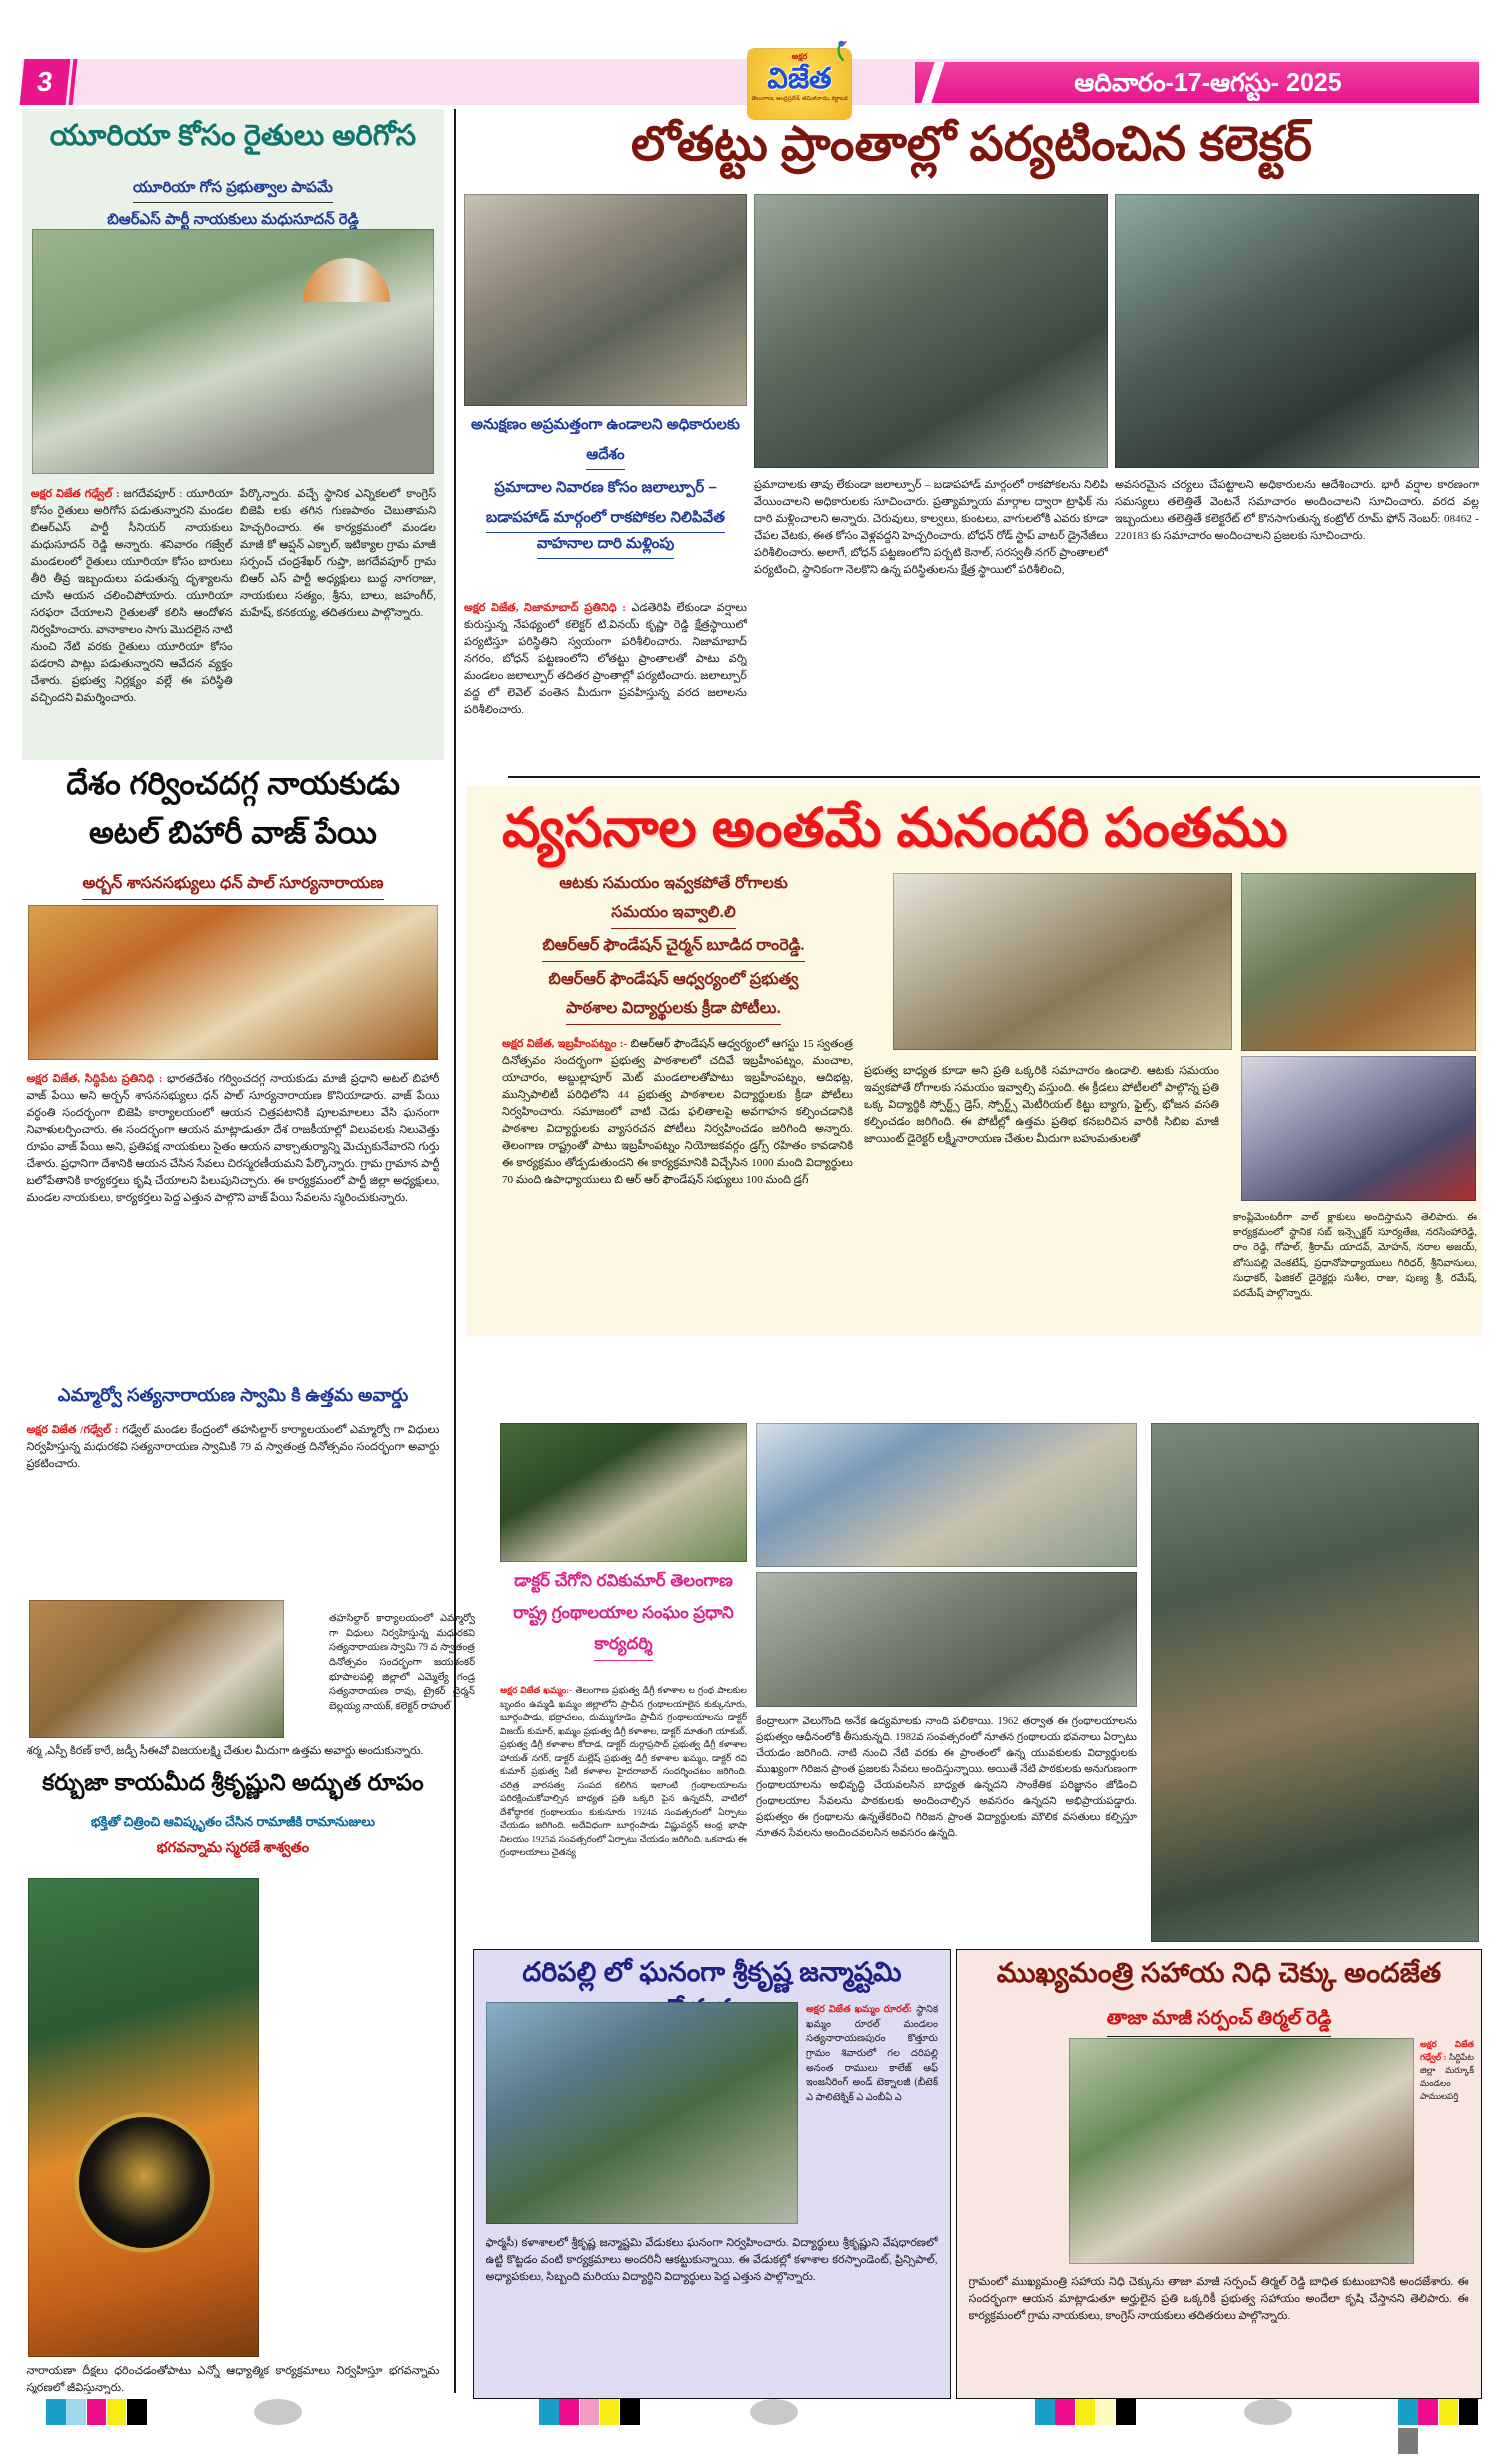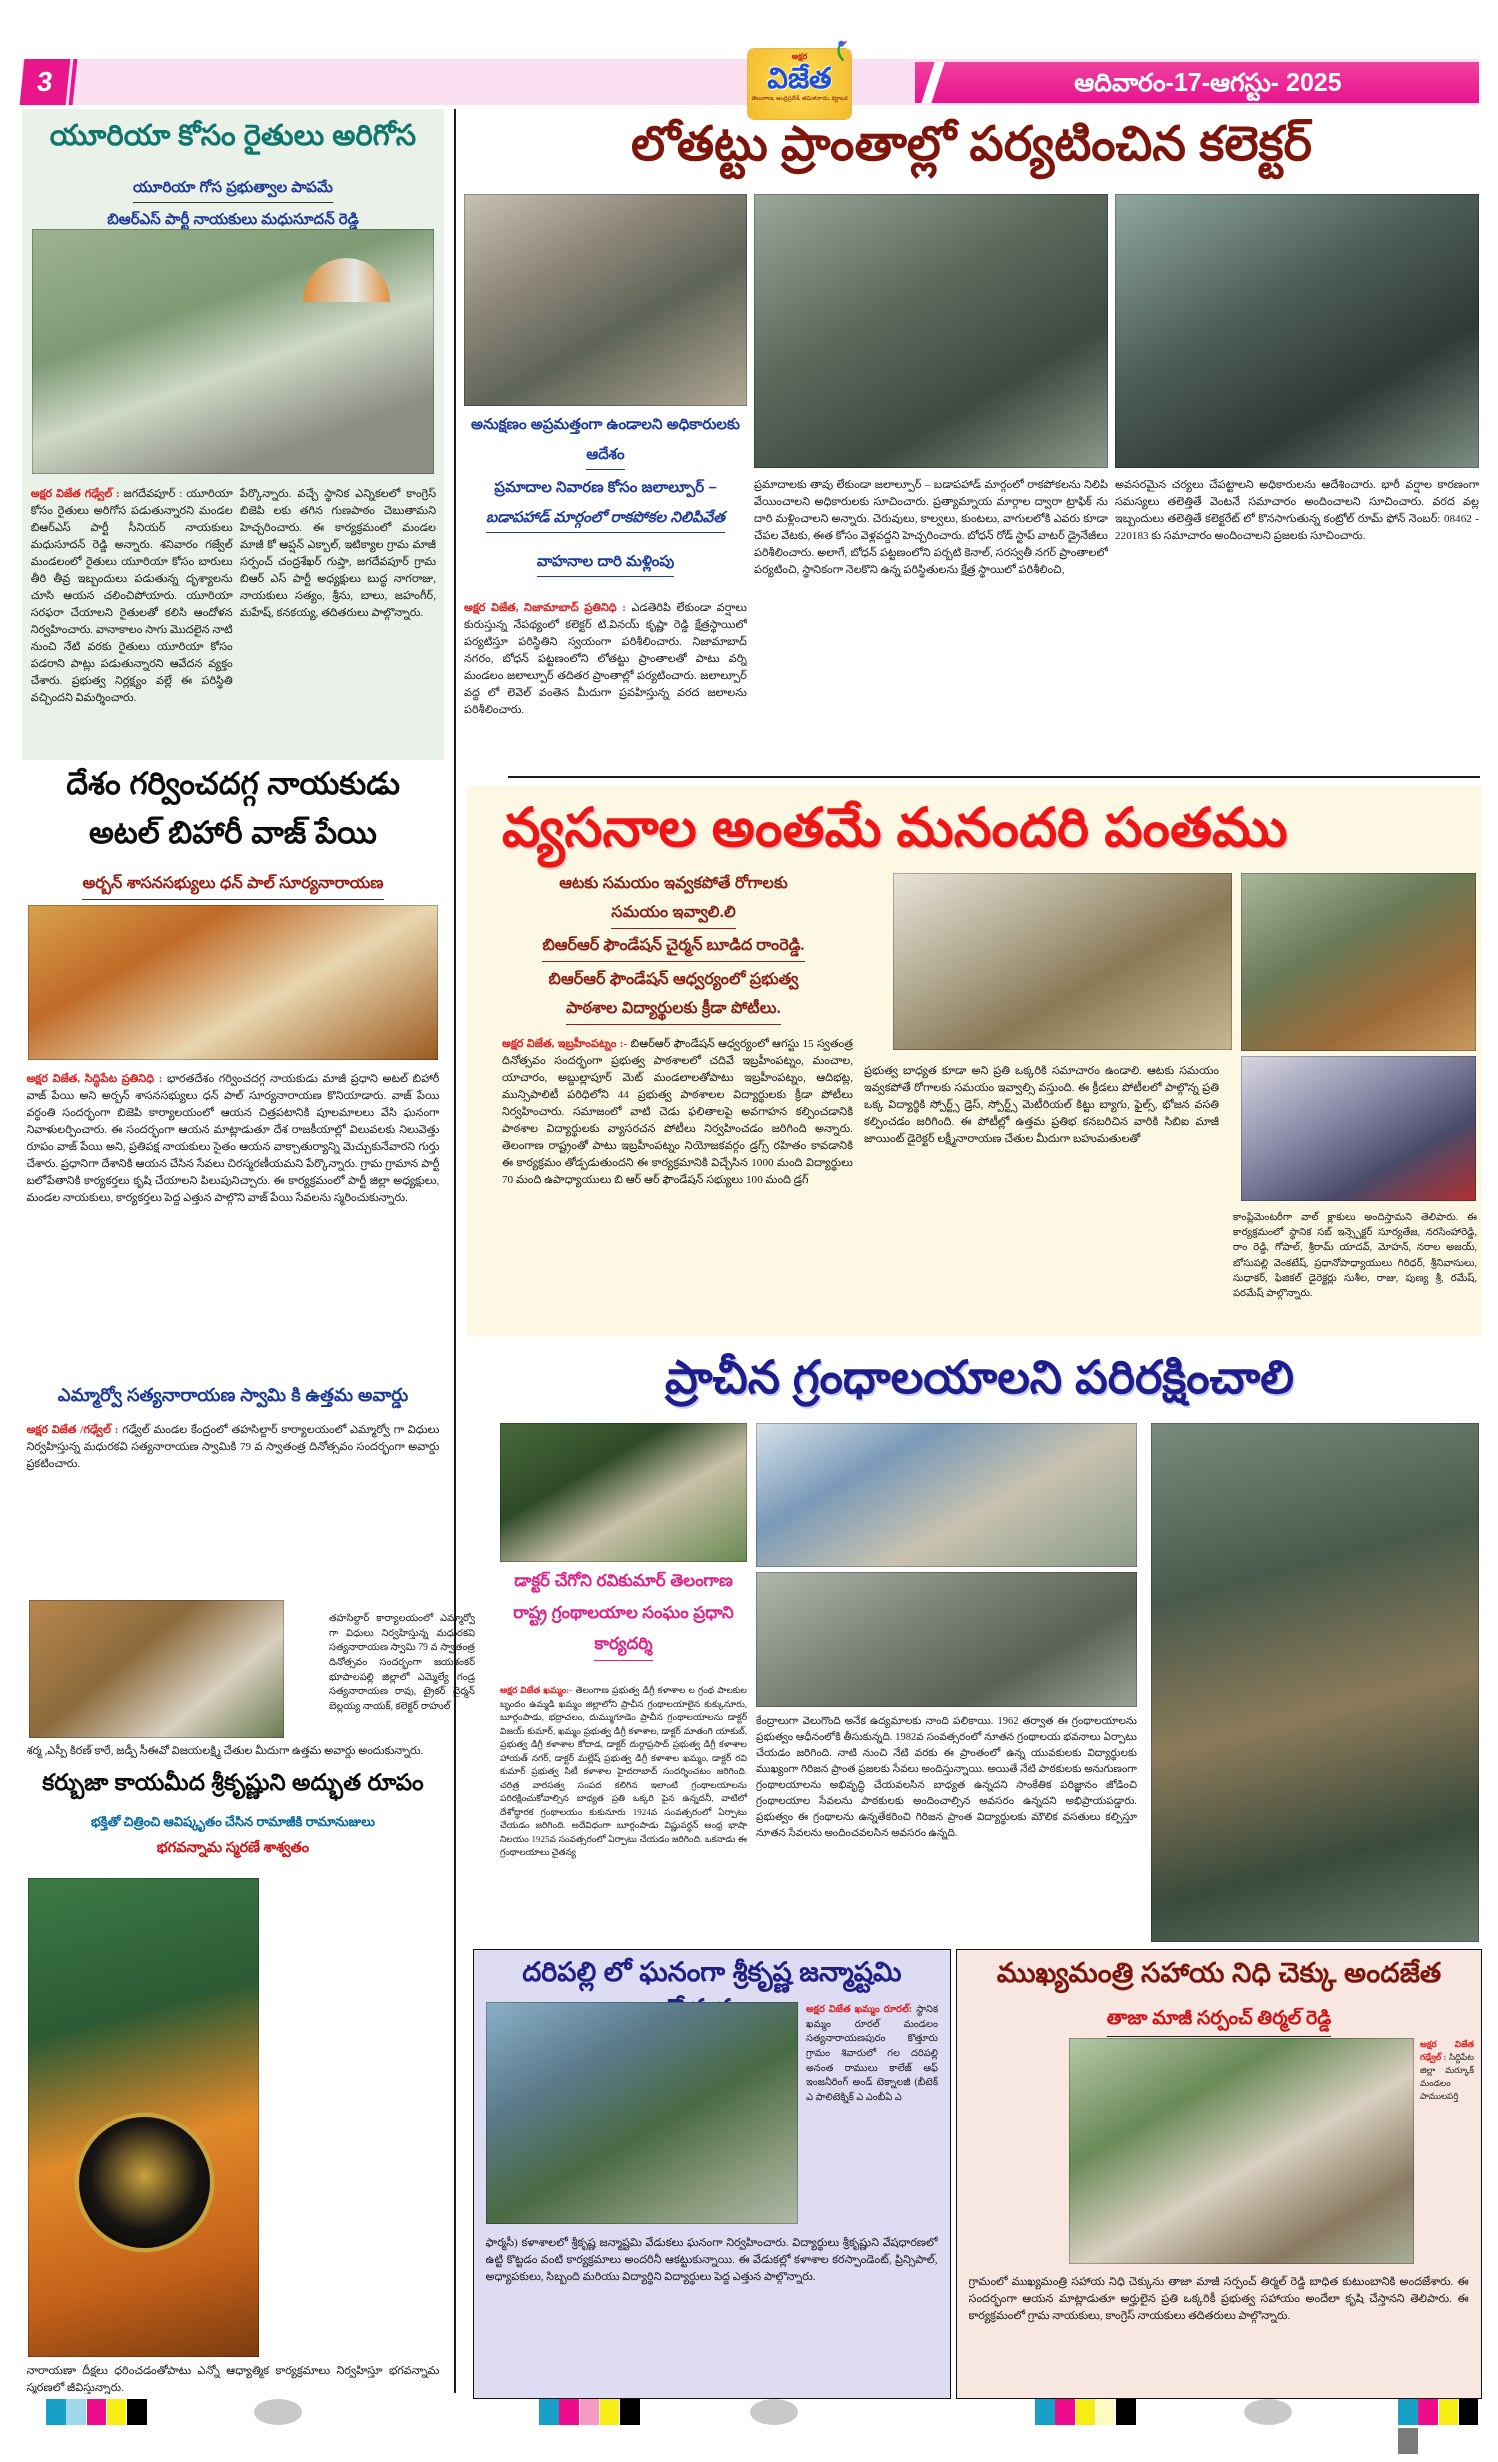--- a/index.html
+++ b/index.html
@@ -138,21 +138,21 @@
   <div class="abs center" style="left:464px;top:415px;width:283px;">
     <div style="margin-bottom:8.7px;">
       <span class="sub-blue" style="font-size:15px;">అనుక్షణం అప్రమత్తంగా ఉండాలని అధికారులకు</span>
     </div>
     <div style="margin-bottom:8.7px;">
       <span class="sub-blue u1" style="font-size:15px;border-color:#1d3a9e;">ఆదేశం</span>
     </div>
     <div style="margin-bottom:8.7px;">
       <span class="sub-blue" style="font-size:15px;">ప్రమాదాల నివారణ కోసం జలాల్పూర్ –</span>
     </div>
-    <div style="margin-bottom:19px;font-style:italic;">
+    <div style="margin-bottom:1px;">
       <span class="sub-blue u1" style="font-size:15px;border-color:#1d3a9e;">బడాపహాడ్ మార్గంలో రాకపోకల నిలిపివేత</span>
     </div>
     <div>
       <span class="sub-blue u1" style="font-size:15px;border-color:#1d3a9e;">వాహనాల దారి మళ్లింపు</span>
     </div>
   </div>
 
   <div class="abs just body-txt" style="left:464px;top:599px;width:283px;height:171px;overflow:hidden;">
     <span class="byline">అక్షర విజేత, నిజామాబాద్ ప్రతినిధి :</span>
     <span>ఎడతెరిపి లేకుండా వర్షాలు కురుస్తున్న నేపథ్యంలో కలెక్టర్ టి.వినయ్ కృష్ణా రెడ్డి క్షేత్రస్థాయిలో పర్యటిస్తూ పరిస్థితిని స్వయంగా పరిశీలించారు. నిజామాబాద్ నగరం, బోధన్ పట్టణంలోని లోతట్టు ప్రాంతాలతో పాటు వర్ని మండలం జలాల్పూర్ తదితర ప్రాంతాల్లో పర్యటించారు. జలాల్పూర్ వద్ద లో లెవెల్ వంతెన మీదుగా ప్రవహిస్తున్న వరద జలాలను పరిశీలించారు.</span>
@@ -199,21 +199,20 @@
       <span>బిఆర్ఆర్ ఫౌండేషన్ ఆధ్వర్యంలో ఆగస్టు 15 స్వతంత్ర దినోత్సవం సందర్భంగా ప్రభుత్వ పాఠశాలలో చదివే ఇబ్రహీంపట్నం, మంచాల, యాచారం, అబ్దుల్లాపూర్ మెట్ మండలాలతోపాటు ఇబ్రహీంపట్నం, ఆదిభట్ల, మున్సిపాలిటీ పరిధిలోని 44 ప్రభుత్వ పాఠశాలల విద్యార్థులకు క్రీడా పోటీలు నిర్వహించారు. సమాజంలో వాటి చెడు ఫలితాలపై అవగాహన కల్పించడానికి పాఠశాల విద్యార్థులకు వ్యాసరచన పోటీలు నిర్వహించడం జరిగింది అన్నారు. తెలంగాణ రాష్ట్రంతో పాటు ఇబ్రహీంపట్నం నియోజకవర్గం డ్రగ్స్ రహితం కావడానికి ఈ కార్యక్రమం తోడ్పడుతుందని ఈ కార్యక్రమానికి విచ్చేసిన 1000 మంది విద్యార్థులు 70 మంది ఉపాధ్యాయులు బి ఆర్ ఆర్ ఫౌండేషన్ సభ్యులు 100 మంది డ్రగ్</span>
     </div>
     <div class="abs just body-txt" style="left:397px;top:276px;width:355px;height:264px;overflow:hidden;">
       <span>ప్రభుత్వ బాధ్యత కూడా అని ప్రతి ఒక్కరికి సమాచారం ఉండాలి. ఆటకు సమయం ఇవ్వకపోతే రోగాలకు సమయం ఇవ్వాల్సి వస్తుంది. ఈ క్రీడలు పోటీలలో పాల్గొన్న ప్రతి ఒక్క విద్యార్థికి స్పోర్ట్స్ డ్రెస్, స్పోర్ట్స్ మెటీరియల్ కిట్టు బ్యాగు, ఫైల్స్, భోజన వసతి కల్పించడం జరిగింది. ఈ పోటీల్లో ఉత్తమ ప్రతిభ కనబరిచిన వారికి సిబిఐ మాజీ జాయింట్ డైరెక్టర్ లక్ష్మీనారాయణ చేతుల మీదుగా బహుమతులతో</span>
     </div>
     <div class="abs just body-txt" style="left:766px;top:423px;width:244px;height:116px;overflow:hidden;font-size:10px;">
       <span>కాంప్లిమెంటరీగా వాల్ క్లాకులు అందిస్తామని తెలిపారు. ఈ కార్యక్రమంలో స్థానిక సబ్ ఇన్స్పెక్టర్ సూర్యతేజ, నరసింహారెడ్డి, రాం రెడ్డి, గోపాల్, శ్రీరామ్ యాదవ్, మోహన్, నరాల అజయ్, బోసుపల్లి వెంకటేష్, ప్రధానోపాధ్యాయులు గిరిధర్, శ్రీనివాసులు, సుధాకర్, ఫిజికల్ డైరెక్టర్లు సుశీల, రాజు, పుణ్య శ్రీ, రమేష్, పరమేష్ పాల్గొన్నారు.</span>
     </div>
   </div>
 
-  <div class="abs hl center" style="left:479px;top:1350px;width:1001px;font-size:46px;color:#1d1d8e;text-shadow:1.5px 1.5px 0 #c9c9ee;">ప్రాచీన గ్రంధాలయాలని పరిరక్షించాలి</div>
 
   <div class="abs ph" style="left:500px;top:1423px;width:247px;height:139px;
               background:linear-gradient(150deg,#4a6a3c 0%,#2e4a28 35%,#c8c0a8 60%,#6a8a54 100%);"></div>
   <div class="abs ph" style="left:756px;top:1423px;width:381px;height:144px;
               background:linear-gradient(150deg,#d8e2ea 0%,#7a9ab8 30%,#c8c2b0 60%,#8a9a88 100%);"></div>
   <div class="abs ph" style="left:1151px;top:1423px;width:328px;height:519px;
               background:linear-gradient(165deg,#7a8a7c 0%,#4a5a4c 30%,#8a7a5a 55%,#3a4a3c 80%,#6a7a6c 100%);"></div>
   <div class="abs ph" style="left:756px;top:1572px;width:381px;height:135px;
               background:linear-gradient(150deg,#b0b8ac 0%,#7a8274 40%,#5a6254 70%,#9aa294 100%);"></div>
 

